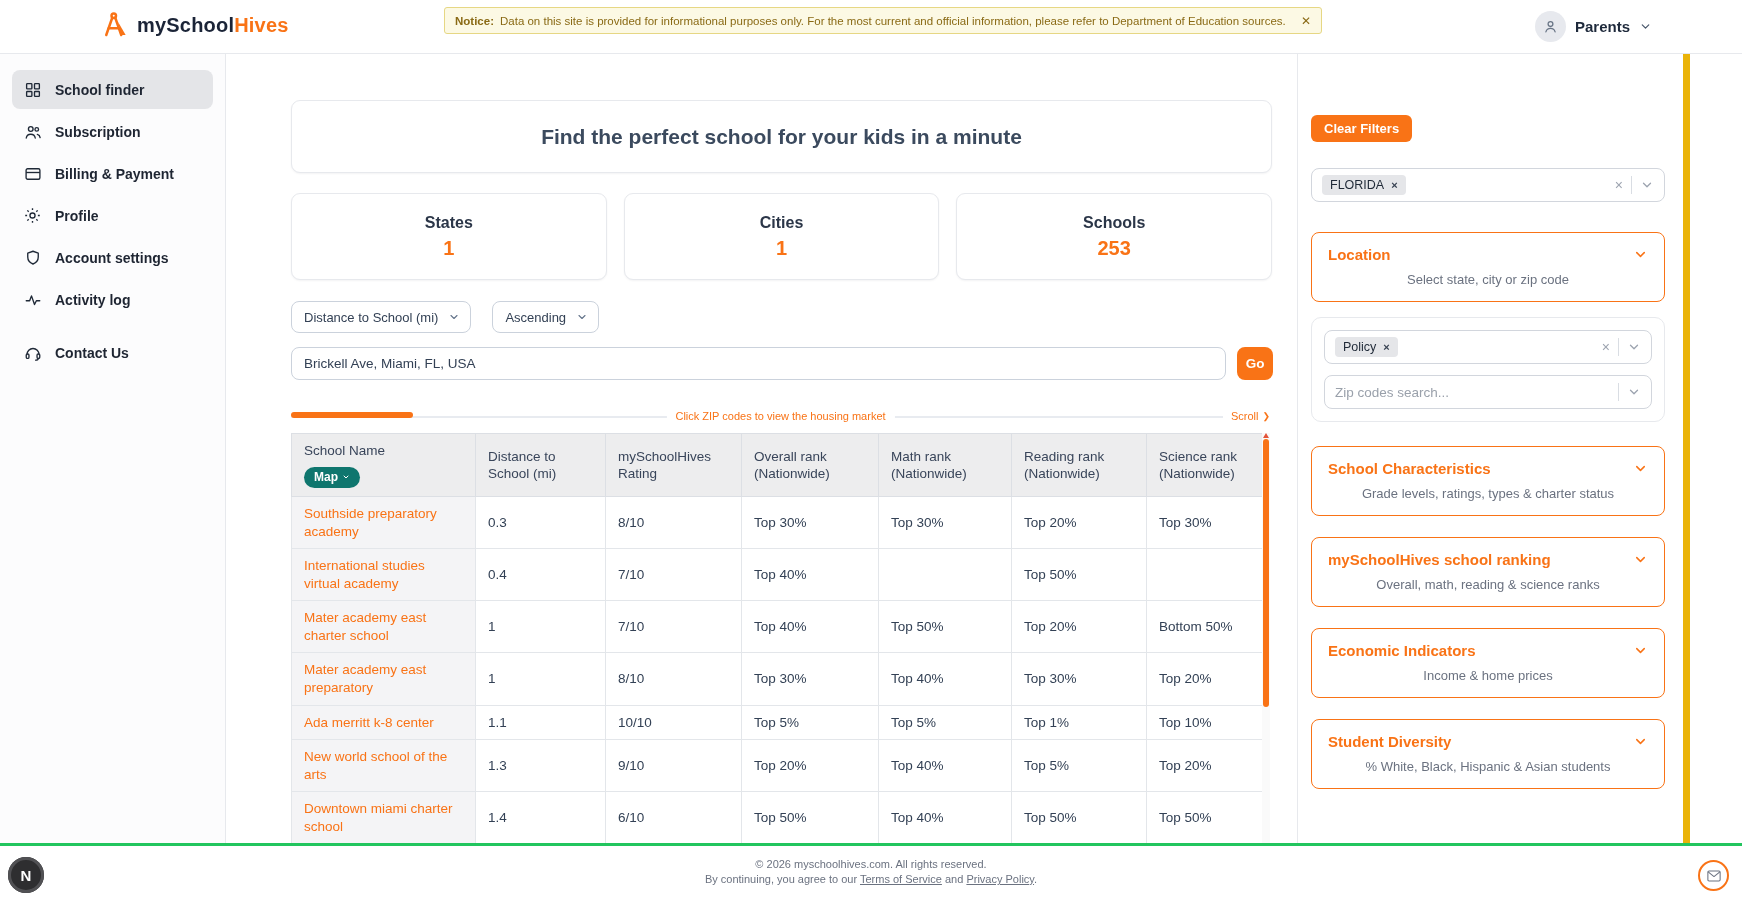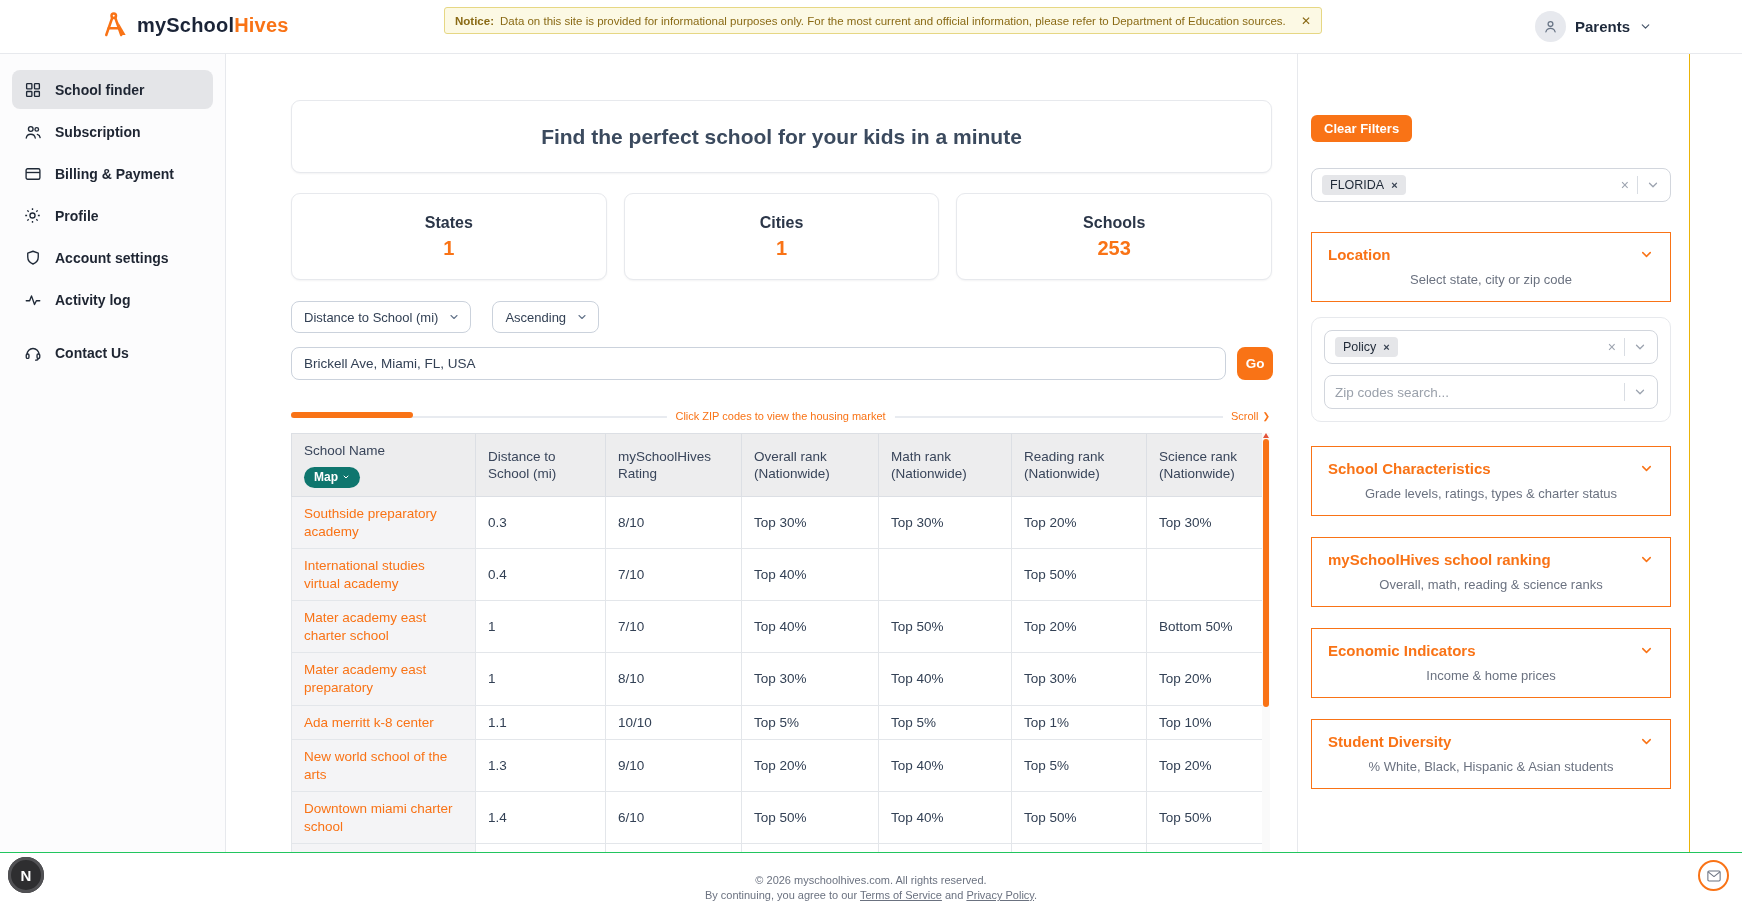--- a/index.html
+++ b/index.html
@@ -76,45 +76,45 @@
   .school-link { color:#f97316; font-weight:500; cursor:pointer; }
   .map-pill { margin-top:7px; display:inline-flex; align-items:center; gap:4px; background:#0f766e;
     color:#fff; font-size:12px; font-weight:700; padding:3px 10px; border-radius:12px; cursor:pointer; }
   .vscroll { position:absolute; right:0; top:0; bottom:0; width:8px; background:#fafafa; }
   .vscroll .up { position:absolute; top:0; left:1px; width:0; height:0;
     border-left:3px solid transparent; border-right:3px solid transparent; border-bottom:5px solid #e3543a; }
   .vscroll .thumb { position:absolute; top:6px; left:1px; width:6px; height:268px; background:#f97316; border-radius:3px; }
 
   
   .filters { position:absolute; top:54px; left:1297px; width:393px; height:798px;
-    border-left:1px solid #e7e9ed; border-right:1px solid #eab308; padding:61px 18px 0 13px; background:#fff; }
+    border-left:1px solid #e7e9ed; border-right:7px solid #eab308; padding:61px 18px 0 13px; background:#fff; }
   .clear-btn { background:#f97316; color:#fff; border:none; border-radius:6px; padding:6px 13px;
     font-size:13px; font-weight:700; cursor:pointer; font-family:"Liberation Sans",sans-serif; }
   .chip-select { height:34px; border:1px solid #d2d6dd; border-radius:8px; background:#fff;
     display:flex; align-items:center; padding:0 10px; gap:16px; }
   .chip { display:inline-flex; align-items:center; gap:7px; background:#e5e6e9; border-radius:4px;
     padding:3px 8px; font-size:12.5px; color:#1f2937; }
   .chip .chip-x { font-weight:700; font-size:11px; cursor:pointer; color:#374151; }
   .sel-right { margin-left:auto; display:flex; align-items:center; gap:8px; }
   .sel-x { color:#9ca3af; font-size:14px; cursor:pointer; }
   .sel-div { width:1px; height:18px; background:#d9dde3; }
   .state-select { margin-top:26px; }
-  .fcard { border:1px solid #f97316; border-radius:0; padding:13px 16px 14px 16px; background:#fff; }
+  .fcard { border:1px solid #f97316; border-radius:8px; padding:13px 16px 14px 16px; background:#fff; }
   .fcard-head { display:flex; align-items:center; justify-content:space-between; }
   .fcard-title { color:#f97316; font-size:15px; font-weight:700; }
   .fcard-sub { text-align:center; font-size:13px; color:#6b7280; margin-top:9px; }
   .location-card { margin-top:30px; }
   .loc-inner { margin-top:15px; border:1px solid #e7e9ed; border-radius:10px; padding:12px; background:#fff; }
   .zip-select { margin-top:11px; }
   .zip-placeholder { font-size:13.5px; color:#9aa1ab; }
   .fgroup { margin-top:24px; display:flex; flex-direction:column; gap:21px; }
 
   
-  .footer { position:absolute; left:0; bottom:0; width:1742px; height:50px; background:#fff;
-    border-top:1px solid #22c55e; text-align:center; padding-top:20px; z-index:10; }
+  .footer { position:absolute; left:0; bottom:0; width:1742px; height:59px; background:#fff;
+    border-top:3px solid #22c55e; text-align:center; padding-top:11px; z-index:10; }
   .footer p { font-size:11px; color:#6b7280; line-height:1.4; }
   .footer a { color:#6b7280; text-decoration:underline; cursor:pointer; }
   .mail-fab { position:fixed; right:13px; bottom:11px; width:31px; height:31px; border-radius:50%;
     background:#fff; border:2px solid #f97316; display:flex; align-items:center; justify-content:center;
     cursor:pointer; z-index:20; }
   svg { display:block; }
 </style>
 </head>
 <body>
 

